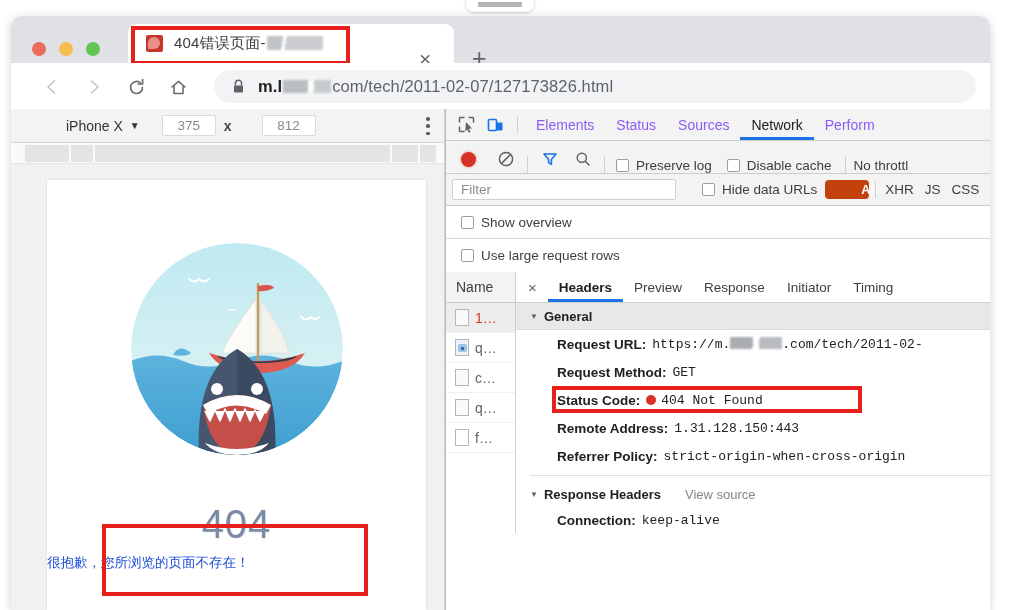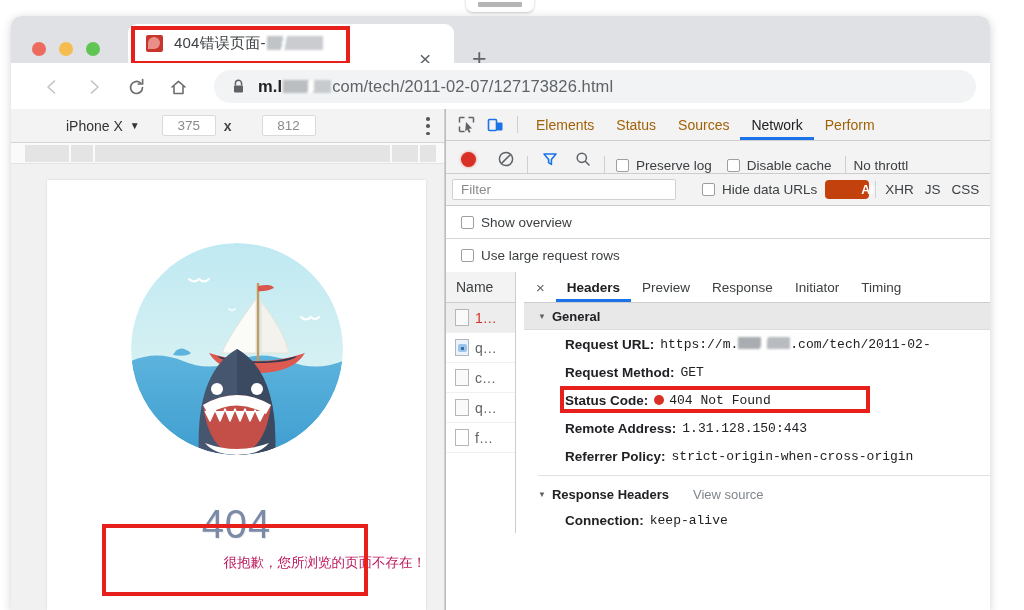--- a/index.html
+++ b/index.html
@@ -147,33 +147,33 @@
     position: absolute; left: 50%; top: 63px; transform: translateX(-50%);
     width: 212px; height: 212px; border-radius: 50%; overflow: hidden;
   }
   .err-404 {
     position: absolute; left: 0; right: 0; top: 322px;
     text-align: center; font-size: 40px; color: #7b8aa6; font-weight: 400;
     letter-spacing: 1px; text-shadow: 1px 1px 0 rgba(0,0,0,.07);
   }
   .err-msg {
     position: absolute; left: 0; right: 0; top: 374px;
-    text-align: right; font-size: 13.5px; color: #be185d; padding-left: 29px;
+    text-align: left; font-size: 13.5px; color: #1d4ed8;
   }
 
   
   .dt-tabs {
     position: relative; height: 32px; background: #f3f3f3;
     border-bottom: 1px solid #cdcdcd; display: flex; align-items: center;
   }
   .dt-icon-btn { width: 29px; height: 28px; display: flex; align-items: center; justify-content: center; }
   .dt-sep { width: 1px; height: 17px; background: #cfcfcf; margin: 0 7px; }
   .dt-tab {
     padding: 0 11px; height: 31px; line-height: 33px;
-    font-size: 14px; color: #a16207; white-space: nowrap;
+    font-size: 14px; color: #8b5cf6; white-space: nowrap;
   }
   .dt-tab.active { color: #202124; box-shadow: inset 0 -3px 0 #1a73e8; }
 
   .dt-toolbar {
     position: relative; height: 33px; background: #f3f3f3;
     border-bottom: 1px solid #cdcdcd; display: flex; align-items: flex-end;
   }
   .rec-dot { width: 15px; height: 15px; border-radius: 50%; background: #d93025; box-shadow: 0 0 3px rgba(217,48,37,.5); }
   .chk {
     width: 13px; height: 13px; border: 1.6px solid #9e9e9e; border-radius: 2px; background: #fff;
@@ -197,21 +197,21 @@
   }
   .type-f { font-size: 13.5px; color: #3c4043; margin-left: 11px; }
 
   .dt-opt {
     height: 33px; display: flex; align-items: center; padding-left: 15px;
     background: #fff;
   }
   .dt-opt.last { border-bottom: 1px solid #d6d6d6; }
 
   
-  .net { position: relative; display: flex; height: 261px; gap: 8px; }
+  .net { position: relative; display: flex; height: 261px; }
   .net-list { width: 70px; border-right: 1px solid #cdcdcd; background: #fff; }
   .net-head {
     height: 31px; background: #f3f3f3; border-bottom: 1px solid #cdcdcd;
     font-size: 14px; color: #3c4043; display: flex; align-items: center; padding-left: 10px;
   }
   .net-row {
     height: 30px; display: flex; align-items: center; padding-left: 9px;
     font-size: 14px; border-bottom: 1px solid #f0f0f0;
   }
   .net-row.sel { background: #ededed; }

